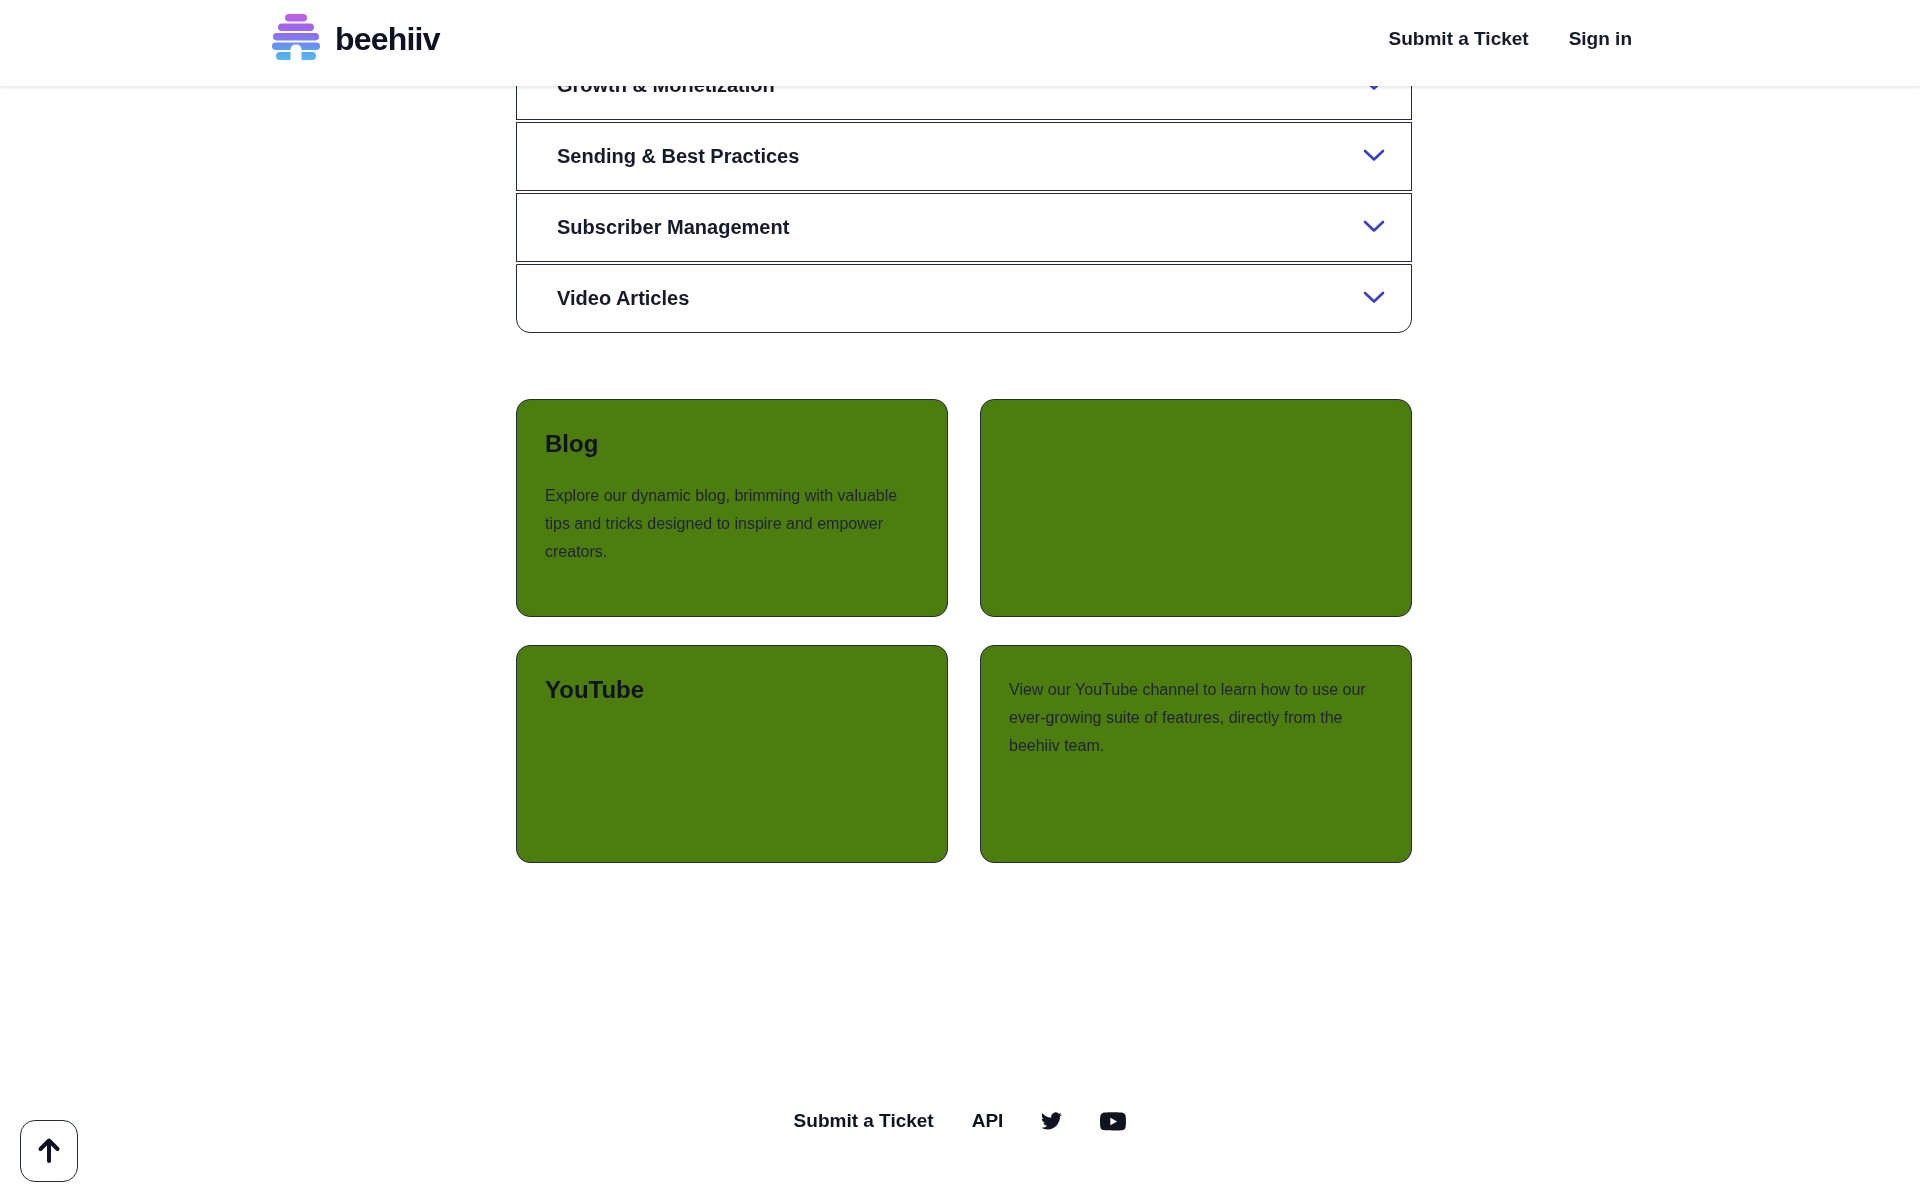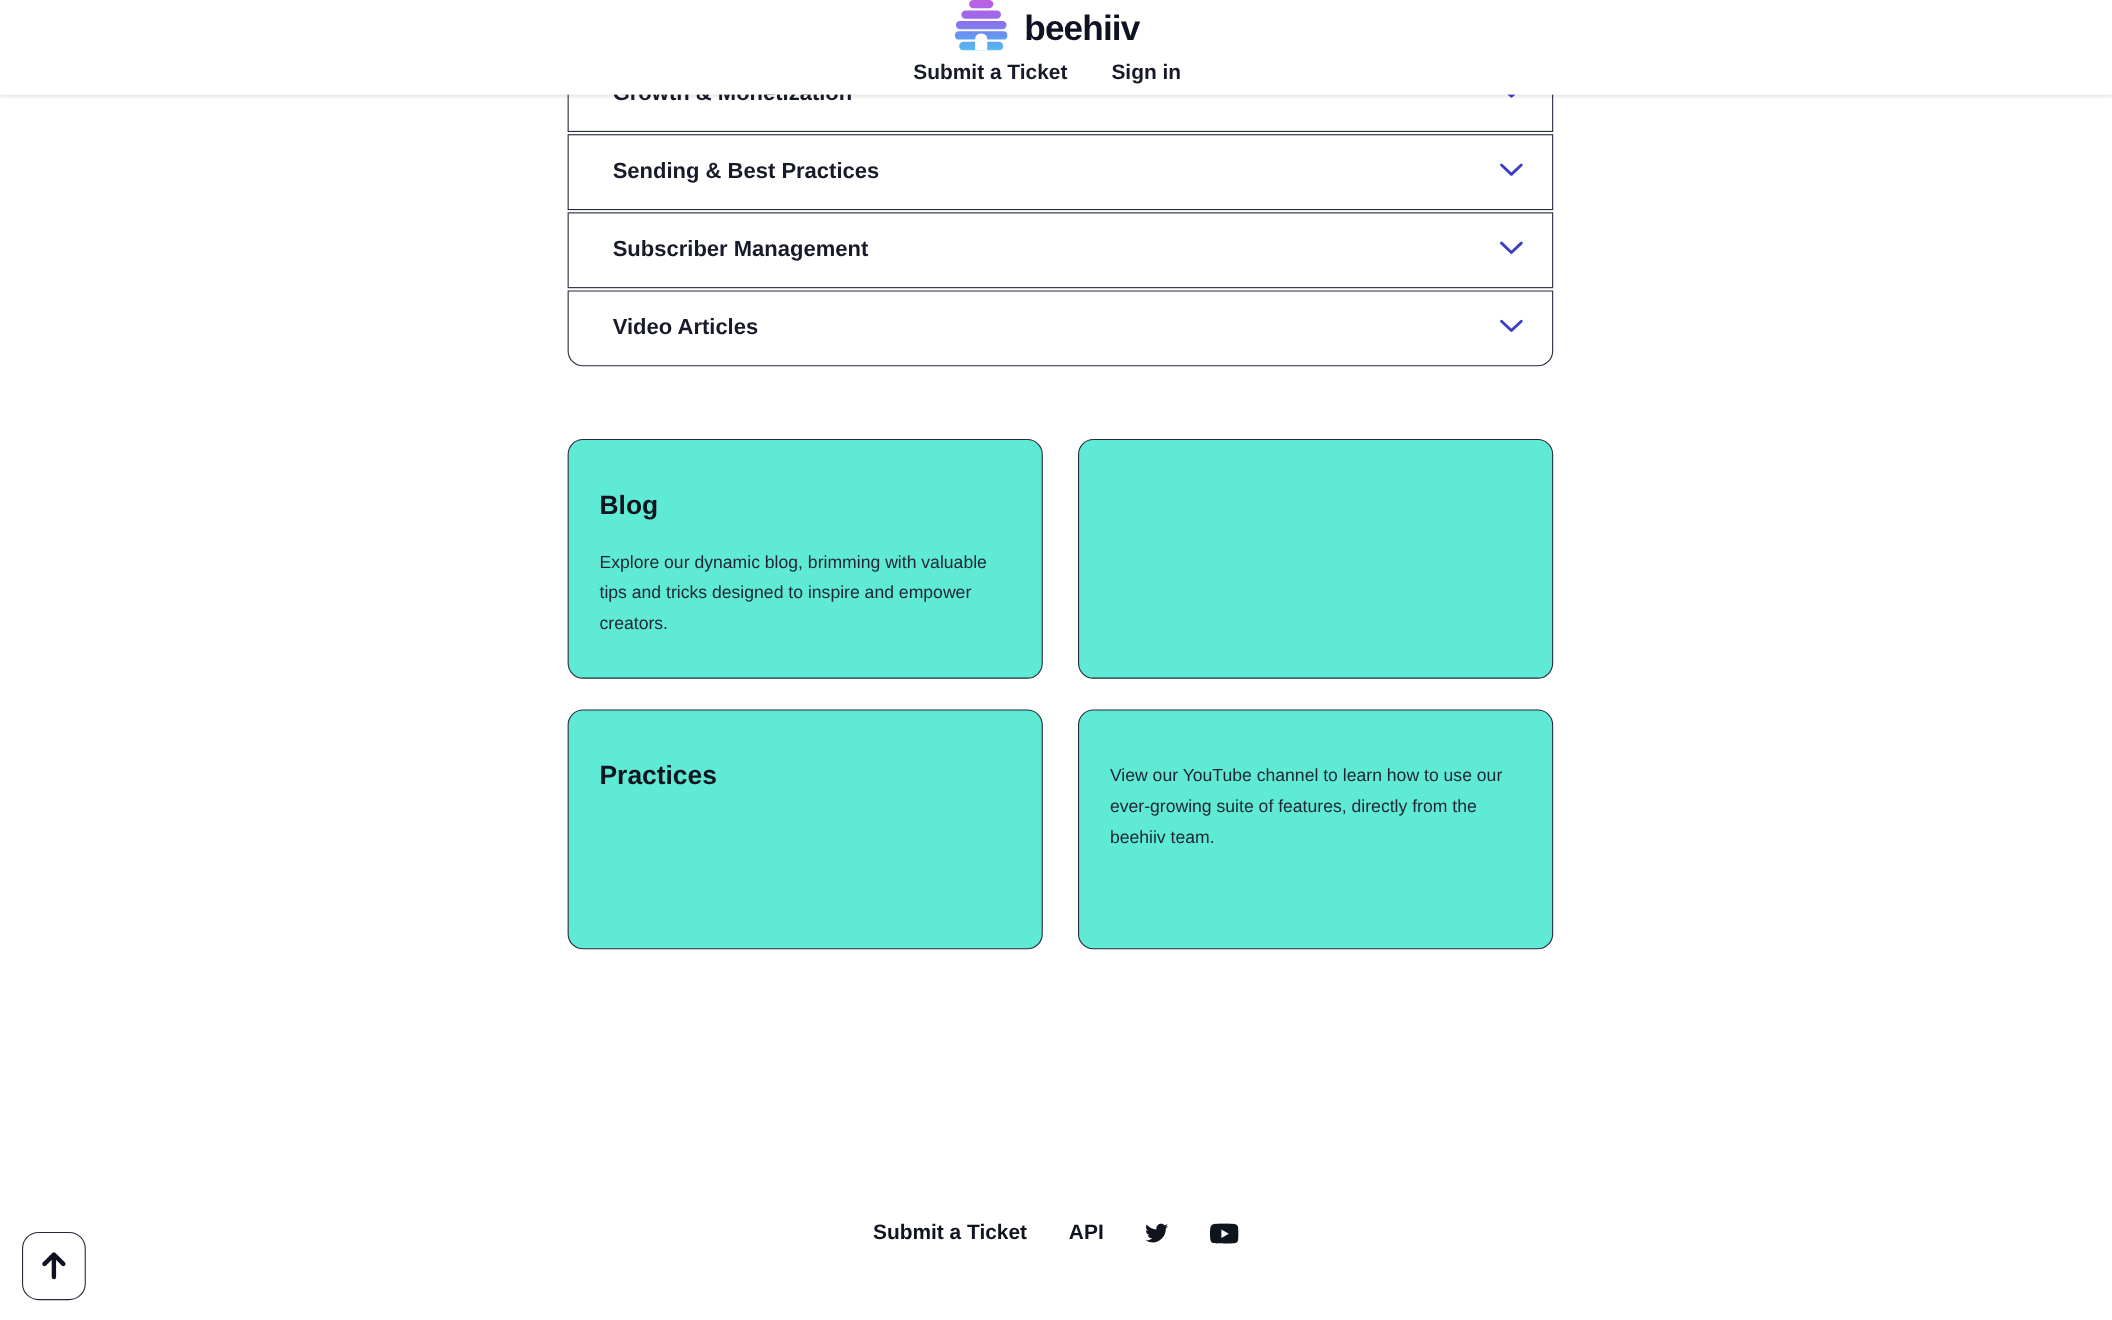--- a/index.html
+++ b/index.html
@@ -15,21 +15,20 @@
 
   
   .site-header {
     position: absolute; top: 0; left: 0;
     width: 1920px; height: 86px;
     background: #ffffff;
     z-index: 20;
     display: flex; align-items: center; justify-content: space-between;
     padding: 0 288px 8px 272px;
     box-shadow: 0 2px 3px rgba(16,19,31,0.10);
-    flex-direction: column;
   }
   .brand { display: flex; align-items: center; gap: 15px; cursor: pointer; }
   .brand-name {
     font-size: 32px; font-weight: 700; letter-spacing: -0.8px;
     color: #0f1222;
   }
   .header-nav { display: flex; align-items: center; gap: 40px; }
   .nav-link {
     font-size: 19px; font-weight: 700; color: #171A28;
     text-decoration: none; cursor: pointer;
@@ -56,24 +55,24 @@
 
   
   .cards {
     position: absolute; left: 516px; top: 399px; width: 896px;
     display: grid;
     grid-template-columns: 432px 432px;
     column-gap: 32px; row-gap: 28px;
   }
   .card {
     height: 218px;
-    background: #5eead4;
+    background: #4d7c0f;
     border: 1px solid #262B3B;
     border-radius: 14px;
-    padding: 46px 28px;
+    padding: 30px 28px;
     cursor: pointer;
   }
   .card-title {
     margin: 0 0 24px 0;
     font-size: 24px; font-weight: 700; color: #10141F;
   }
   .card-desc {
     margin: 0; max-width: 360px;
     font-size: 16px; line-height: 28px; color: #1E2433;
   }
@@ -167,21 +166,21 @@
 </section>
 
 <section class="cards">
   <div class="card">
     <h3 class="card-title">Blog</h3>
     <p class="card-desc">Explore our dynamic blog, brimming with valuable tips and tricks designed to inspire and empower creators.</p>
   </div>
   <div class="card">
   </div>
   <div class="card">
-    <h3 class="card-title">Practices</h3>
+    <h3 class="card-title">YouTube</h3>
   </div>
   <div class="card">
     <p class="card-desc">View our YouTube channel to learn how to use our ever-growing suite of features, directly from the beehiiv team.</p>
   </div>
 </section>
 
 <footer class="page-footer">
   <a class="footer-link">Submit a Ticket</a>
   <a class="footer-link">API</a>
   <a class="footer-icon">

